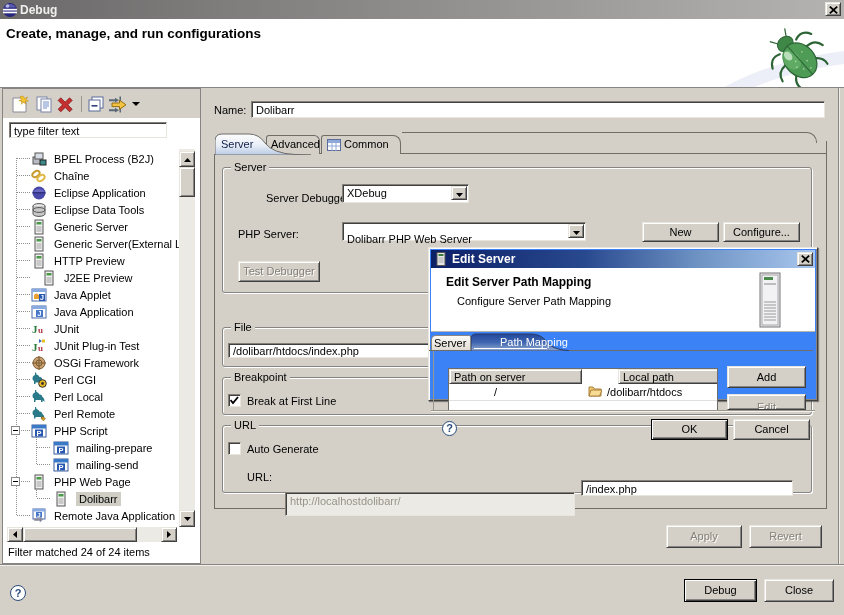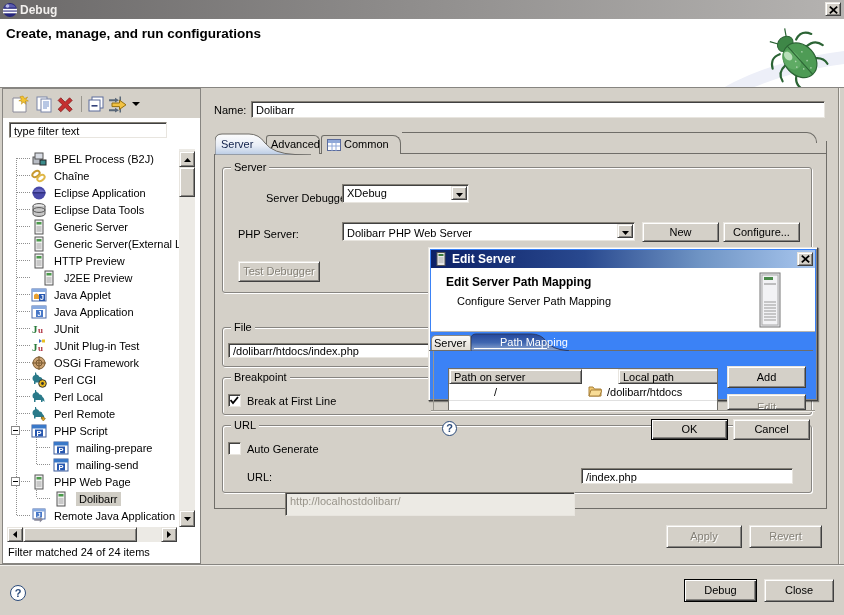--- a/index.html
+++ b/index.html
@@ -429,21 +429,21 @@
   <div class="abs" style="left:15px;top:24px;margin-left:28px;">Server Debugger:</div>
   <div class="abs" style="left:15px;top:60px;">PHP Server:</div>
 </div>
 
 <div class="abs fld" style="left:342px;top:184px;width:127px;height:19px;padding-top:2px;">XDebug
   <div class="btn abs" style="right:1px;top:1px;width:16px;height:14px;"><svg width="7" height="4" viewBox="0 0 7 4" style="margin-top:4px;">
         <path d="M3.5 4 L0 0 H7 Z" fill="#000"></path>
       </svg></div>
 </div>
 
-<div class="abs fld" style="left:342px;top:222px;width:293px;height:19px;padding-top:4px;">Dolibarr PHP Web Server
+<div class="abs fld" style="left:342px;top:222px;width:244px;height:19px;padding-top:10px;">Dolibarr PHP Web Server
   <div class="btn abs" style="right:1px;top:1px;width:16px;height:14px;"><svg width="7" height="4" viewBox="0 0 7 4" style="margin-top:4px;">
         <path d="M3.5 4 L0 0 H7 Z" fill="#000"></path>
       </svg></div>
 </div>
 <div class="btn abs" style="left:642px;top:222px;width:77px;height:20px;line-height:18px;">New</div>
 <div class="btn abs" style="left:723px;top:222px;width:77px;height:20px;line-height:18px;">Configure...</div>
 <div class="btn abs dis" style="left:238px;top:261px;width:82px;height:21px;line-height:19px;">Test Debugger</div>
 
 <div class="abs grp" style="left:222px;top:327px;width:590px;height:40px;">
   <span class="lgd">File</span>
@@ -458,21 +458,21 @@
     </svg></div>
 <div class="abs" style="left:247px;top:395px;">Break at First Line</div>
 
 <div class="abs grp" style="left:222px;top:425px;width:590px;height:68px;">
   <span class="lgd">URL</span>
 </div>
 <div class="abs ck" style="left:228px;top:442px;"></div>
 <div class="abs" style="left:247px;top:443px;">Auto Generate</div>
 <div class="abs" style="left:247px;top:471px;">URL:</div>
 <div class="abs fld dis" style="left:285px;top:492px;width:290px;height:24px;">http://localhostdolibarr/</div>
-<div class="abs fld" style="left:581px;top:468px;width:212px;height:16px;">/index.php</div>
+<div class="abs fld" style="left:581px;top:480px;width:212px;height:16px;">/index.php</div>
 
 <div class="btn abs dis" style="left:666px;top:525px;width:76px;height:23px;line-height:21px;">Apply</div>
 <div class="btn abs dis" style="left:749px;top:525px;width:73px;height:23px;line-height:21px;">Revert</div>
 
 <div class="abs" style="left:0;top:564px;width:844px;height:1px;background:#878581;"></div>
 <div class="abs" style="left:0;top:565px;width:844px;height:1px;background:#f2f0ec;"></div>
 
 <div class="abs" style="left:10px;top:585px;width:16px;height:16px;border:1px solid #2a4a7a;border-radius:50%;background:#fff;color:#2a4a7a;font-weight:bold;text-align:center;line-height:14px;font-size:11px;">?</div>
 
 <div class="btn abs def" style="left:684px;top:579px;width:73px;height:23px;line-height:21px;">Debug</div>

